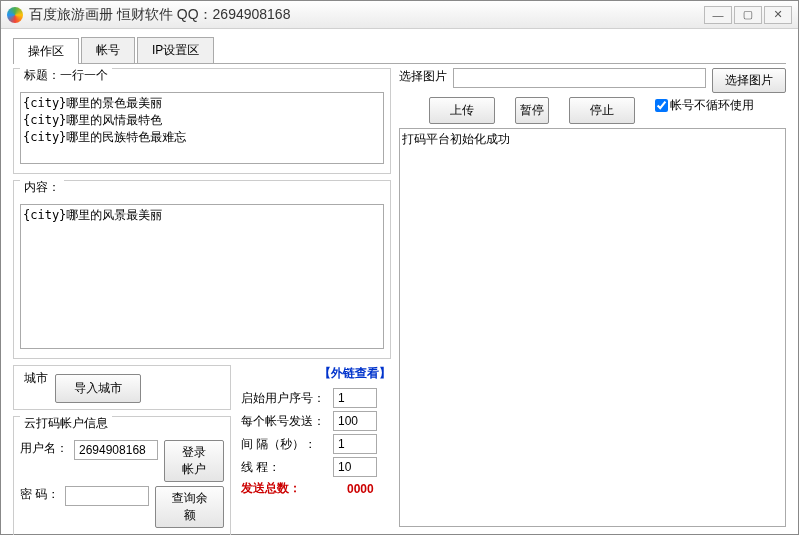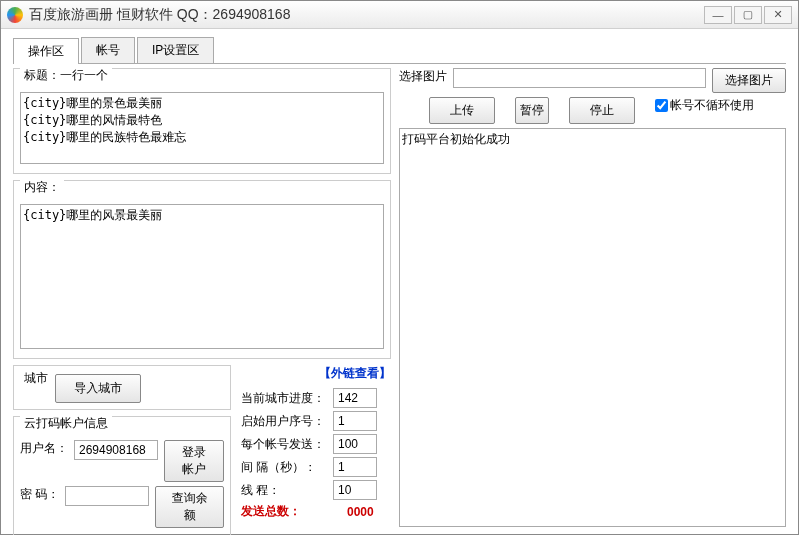--- a/index.html
+++ b/index.html
@@ -93,24 +93,20 @@
                 <button class="btn">查询余额</button>
               </div>
             </div>
           </div>
 
           <div style="width:150px;">
             <div style="text-align:right; margin-bottom:6px;">
               <span class="link-blue">【外链查看】</span>
             </div>
             <div class="statsrow">
-              <span class="label">当前城市进度：</span>
-              <input type="text" value="142" style="">
-            </div>
-            <div class="statsrow">
               <span class="label">启始用户序号：</span>
               <input type="text" value="1" style="">
             </div>
             <div class="statsrow">
               <span class="label">每个帐号发送：</span>
               <input type="text" value="100" style="">
             </div>
             <div class="statsrow">
               <span class="label">间  隔（秒）：</span>
               <input type="text" value="1" style="">

